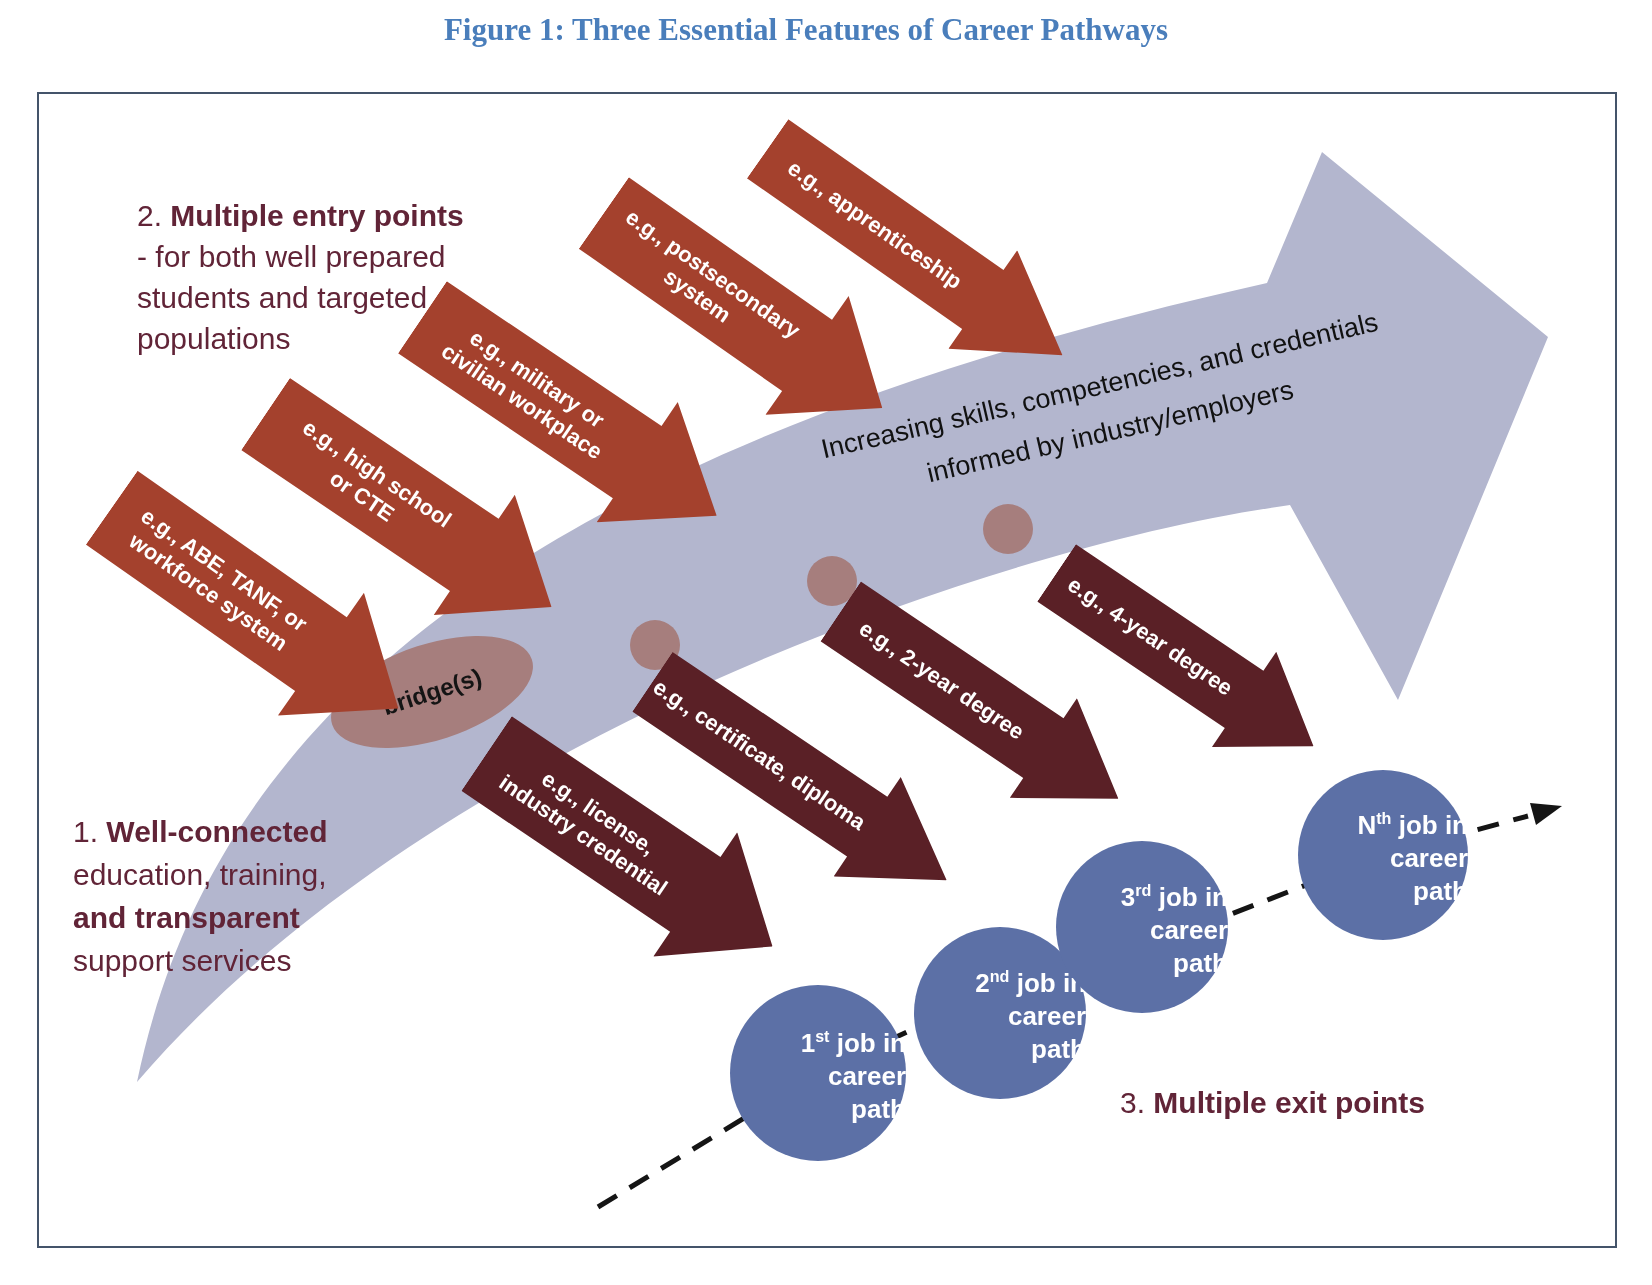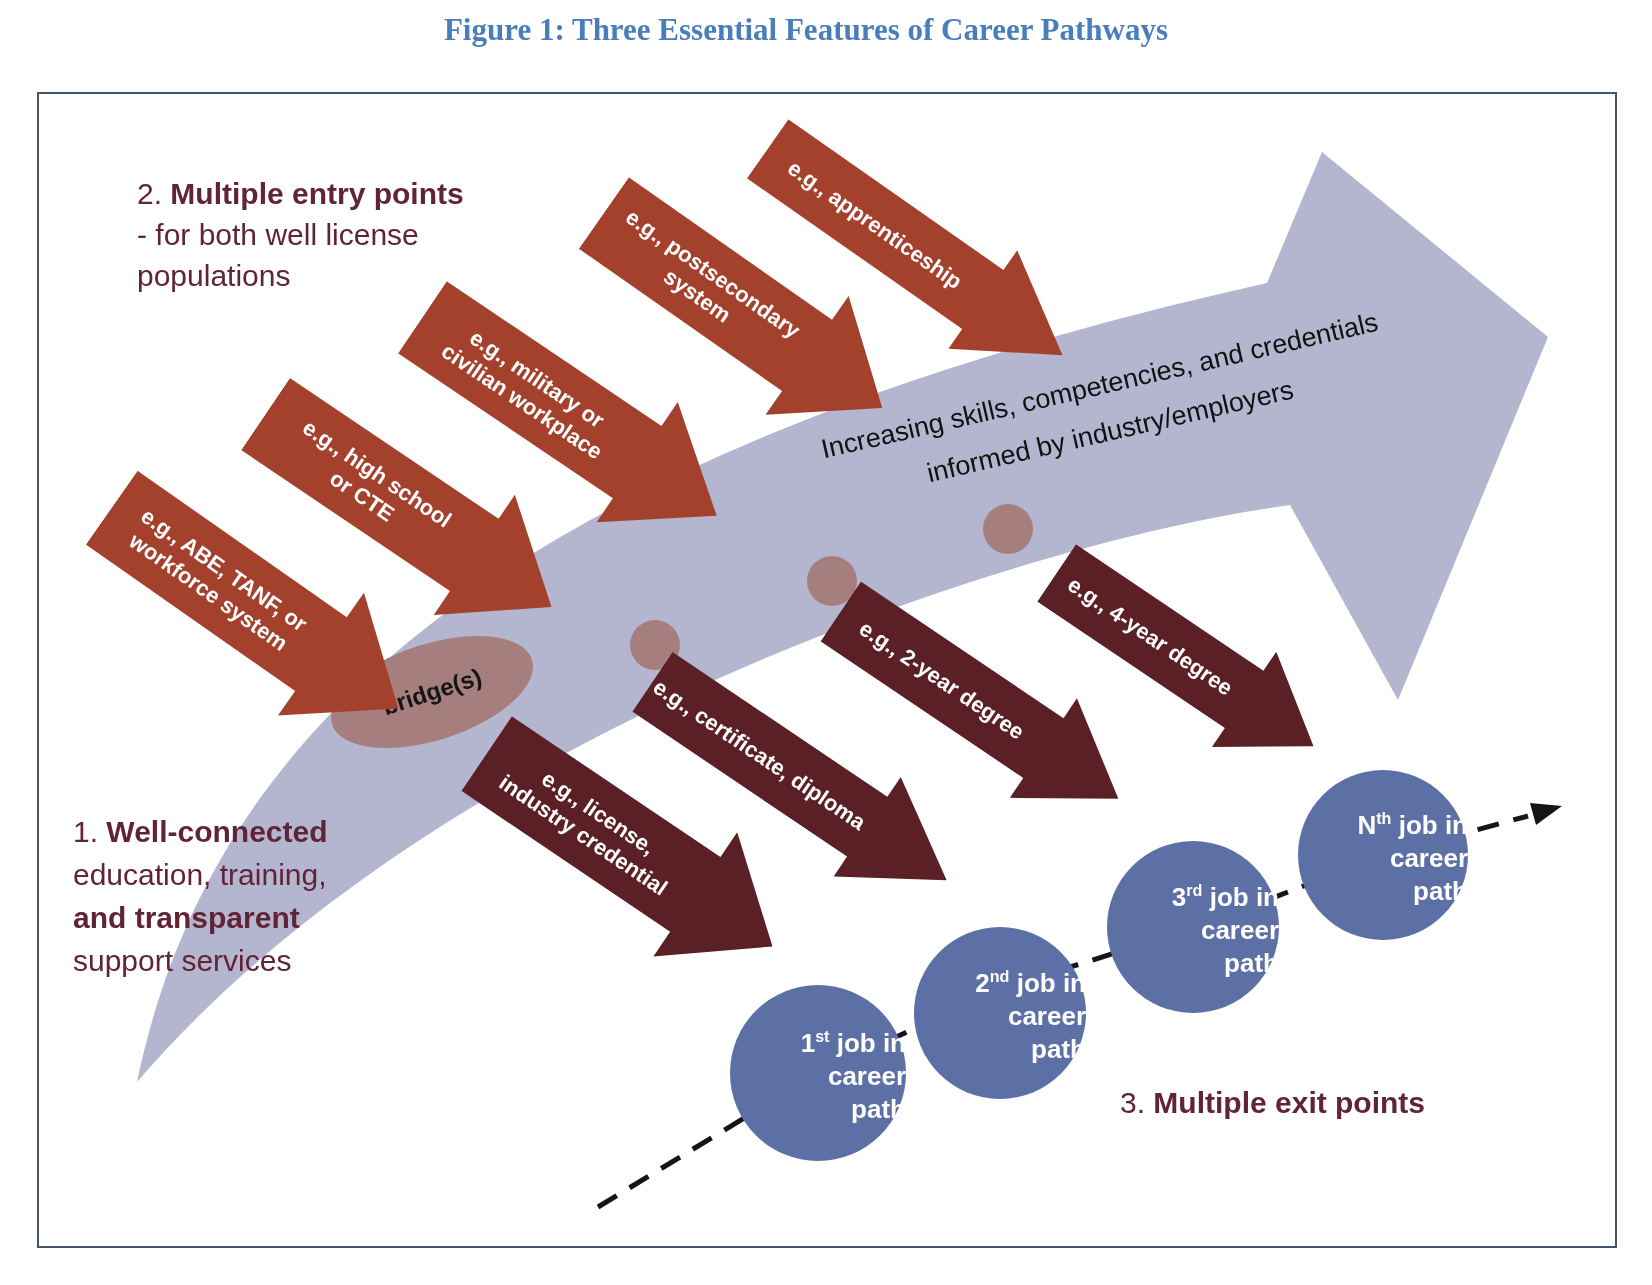--- a/index.html
+++ b/index.html
@@ -25,21 +25,21 @@
   .dot{position:absolute;border-radius:50%;background:#a67e7d;}
   .bridge{position:absolute;left:327px;top:644px;width:210px;height:96px;border-radius:50%;
           background:#a67e7d;transform:rotate(-18deg);
           display:flex;align-items:center;justify-content:center;
           color:#141414;font-weight:bold;font-size:24px;}
   .swoosh-label{position:absolute;left:770px;top:362px;width:670px;transform:rotate(-13deg);
           text-align:center;font-size:27px;line-height:47px;color:#111111;}
   .swoosh-label span{display:block;white-space:nowrap;}
   .note{position:absolute;color:#612437;font-size:30px;}
   .note div{white-space:nowrap;}
-  #note-entry{left:137px;top:173px;line-height:41px;}
+  #note-entry{left:137px;top:195px;line-height:41px;}
   #note-connected{left:73px;top:810px;line-height:43px;}
   #note-exit{left:1120px;top:1082px;line-height:41px;}
 </style>
 </head>
 <body>
 
 <div class="canvas">
 
   <div class="title">Figure 1: Three Essential Features of Career Pathways</div>
 
@@ -123,34 +123,35 @@
   <div class="job" style="left:730px;top:985px;width:176px;height:176px;">
     <div><span>1</span><sup>st</sup><span> job in</span></div>
     <div>career</div>
     <div>path</div>
   </div>
   <div class="job" style="left:914px;top:927px;width:172px;height:172px;">
     <div><span>2</span><sup>nd</sup><span> job in</span></div>
     <div>career</div>
     <div>path</div>
   </div>
-  <div class="job" style="left:1107px;top:841px;width:172px;height:172px;">
+  <div class="job" style="left:1056px;top:841px;width:172px;height:172px;">
     <div><span>3</span><sup>rd</sup><span> job in</span></div>
     <div>career</div>
     <div>path</div>
   </div>
   <div class="job" style="left:1298px;top:770px;width:170px;height:170px;">
     <div><span>N</span><sup>th</sup><span> job in</span></div>
     <div>career</div>
     <div>path</div>
   </div>
 
   <div class="note" id="note-entry">
     <div><span>2. </span><b>Multiple entry points</b></div>
-    <div>- for both well license</div>
+    <div>- for both well prepared</div>
+    <div>students and targeted</div>
     <div>populations</div>
   </div>
 
   <div class="note" id="note-connected">
     <div><span>1. </span><b>Well-connected</b></div>
     <div>education, training,</div>
     <div><b>and transparent</b></div>
     <div>support services</div>
   </div>
 

